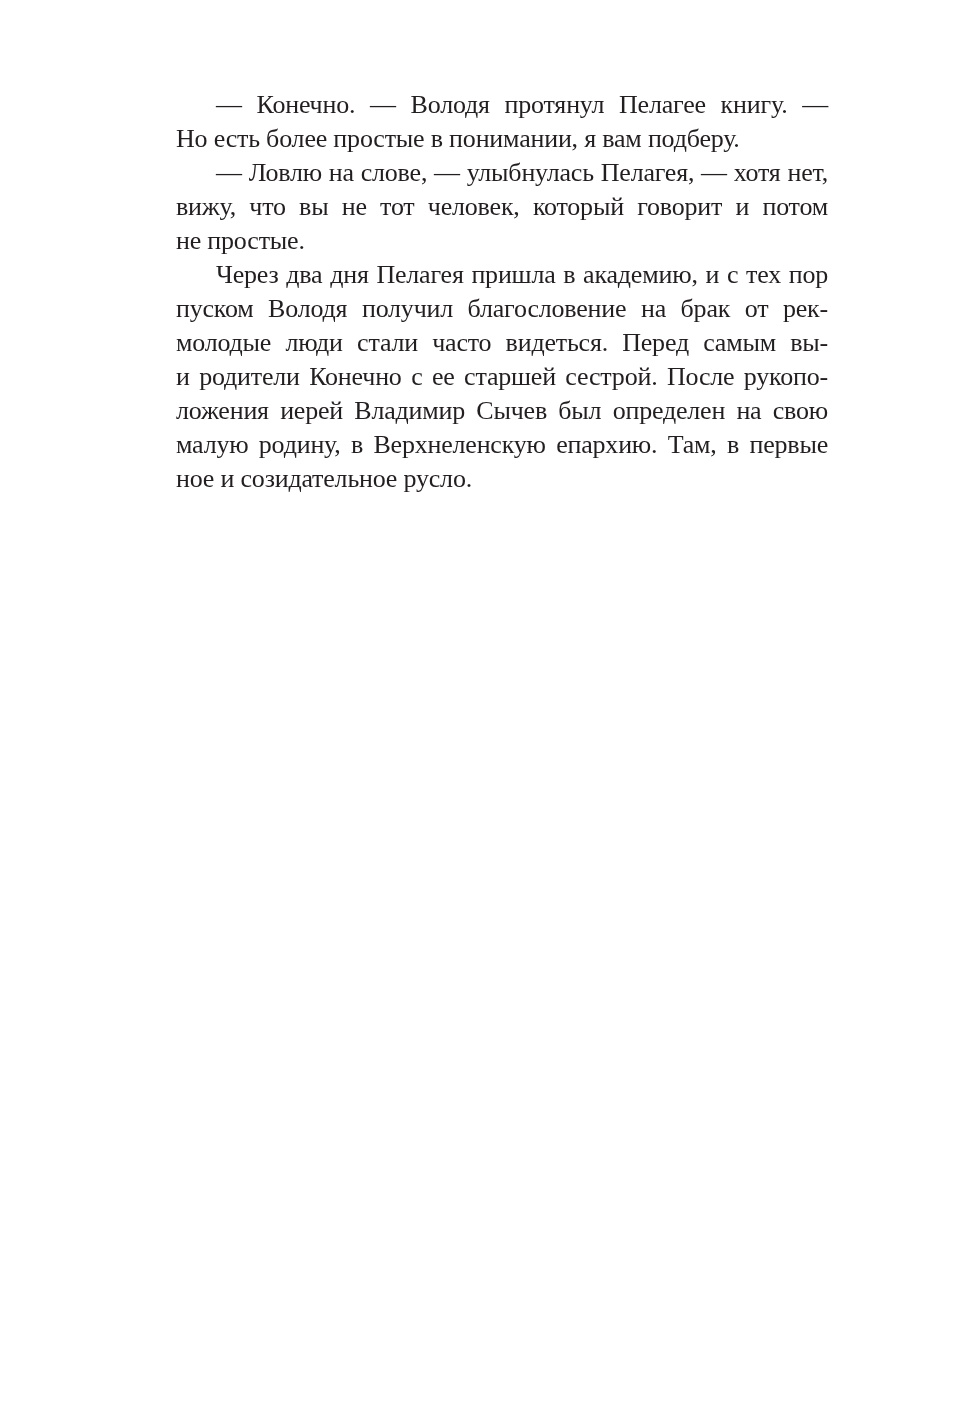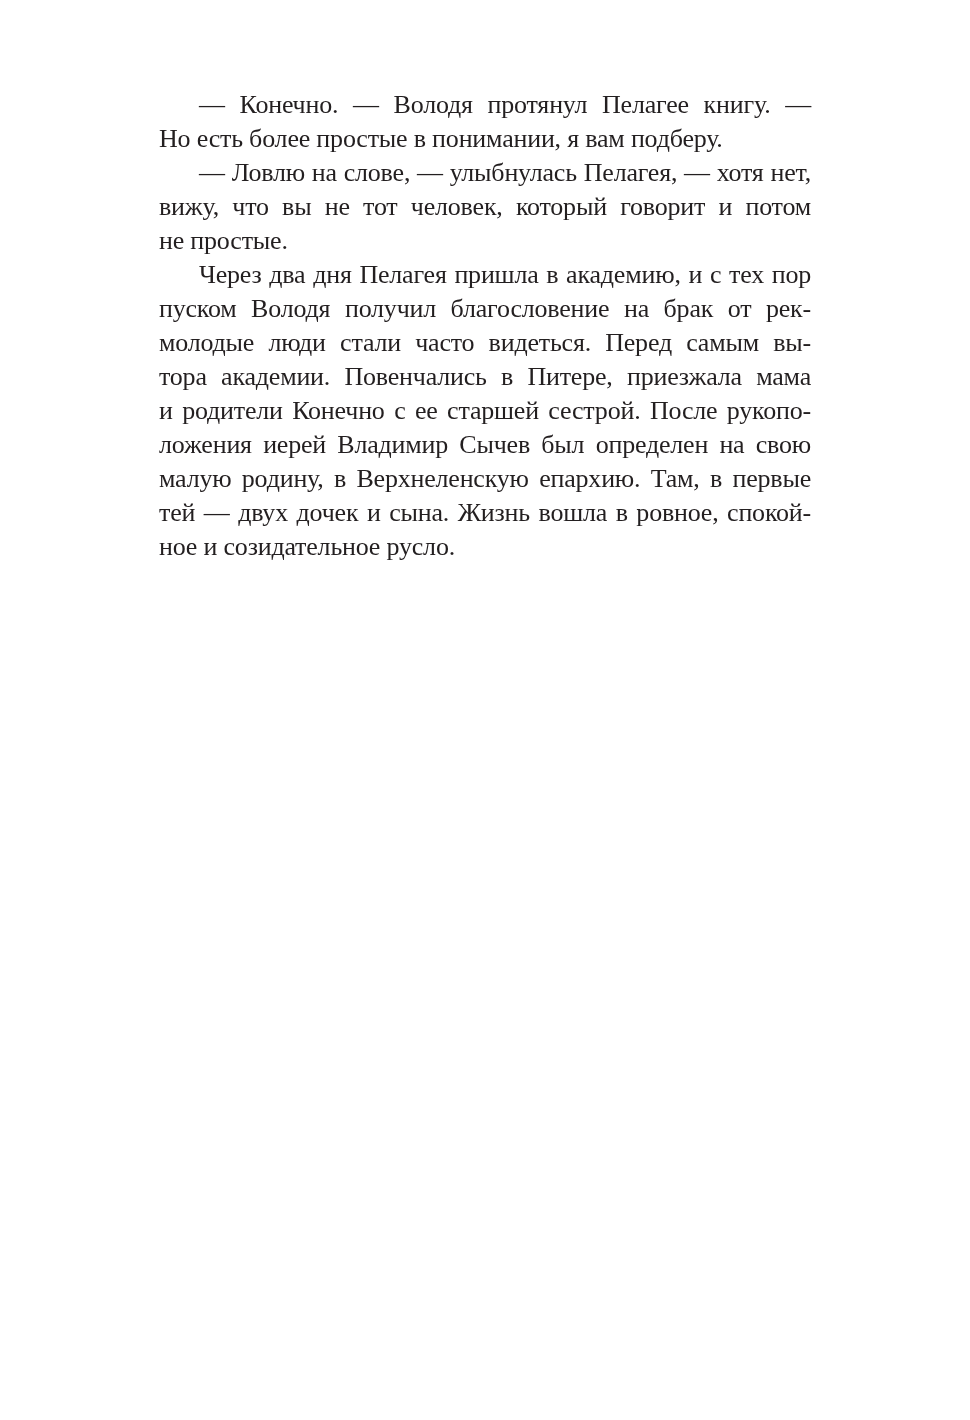--- a/index.html
+++ b/index.html
@@ -8,21 +8,21 @@
       background: #ffffff;
     }
     body {
       width: 970px;
       height: 1420px;
       position: relative;
       overflow: hidden;
     }
     .page {
       position: absolute;
-      left: 159px;
+      left: 176px;
       top: 88px;
       width: 652px;
     }
     .para {
       margin: 0;
       font-family: "Liberation Serif", "DejaVu Serif", serif;
       font-size: 26px;
       line-height: 34px;
       color: #231f20;
       text-align: justify;
@@ -51,20 +51,18 @@
   </div>
   <div class="para para-wrap">
     <span class="line first">— Ловлю на слове, — улыбнулась Пелагея, — хотя нет,</span>
     <span class="line">вижу, что вы не тот человек, который говорит и потом</span>
     <span class="line last">не простые.</span>
   </div>
   <div class="para para-wrap">
     <span class="line first">Через два дня Пелагея пришла в академию, и с тех пор</span>
     <span class="line">пуском Володя получил благословение на брак от рек-</span>
     <span class="line">молодые люди стали часто видеться. Перед самым вы-</span>
-    <span class="line">тора академии. Повенчались в Питере, приезжала мама</span>
     <span class="line">и родители Конечно с ее старшей сестрой. После рукопо-</span>
     <span class="line">ложения иерей Владимир Сычев был определен на свою</span>
     <span class="line">малую родину, в Верхнеленскую епархию. Там, в первые</span>
-    <span class="line">тей — двух дочек и сына. Жизнь вошла в ровное, спокой-</span>
     <span class="line last">ное и созидательное русло.</span>
   </div>
 </div>
 
 </body></html>

